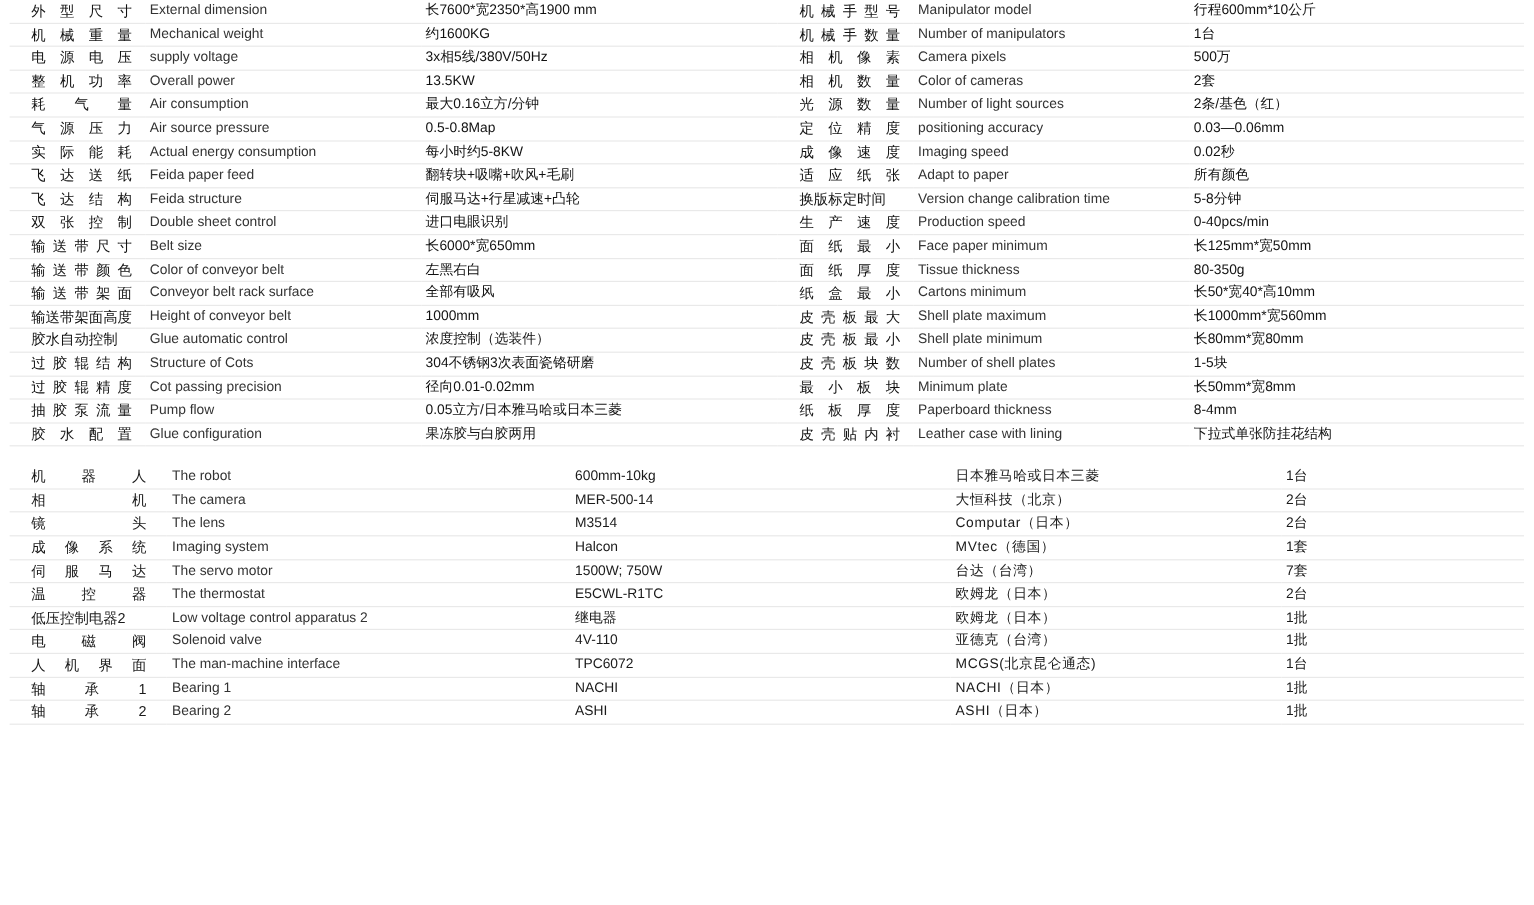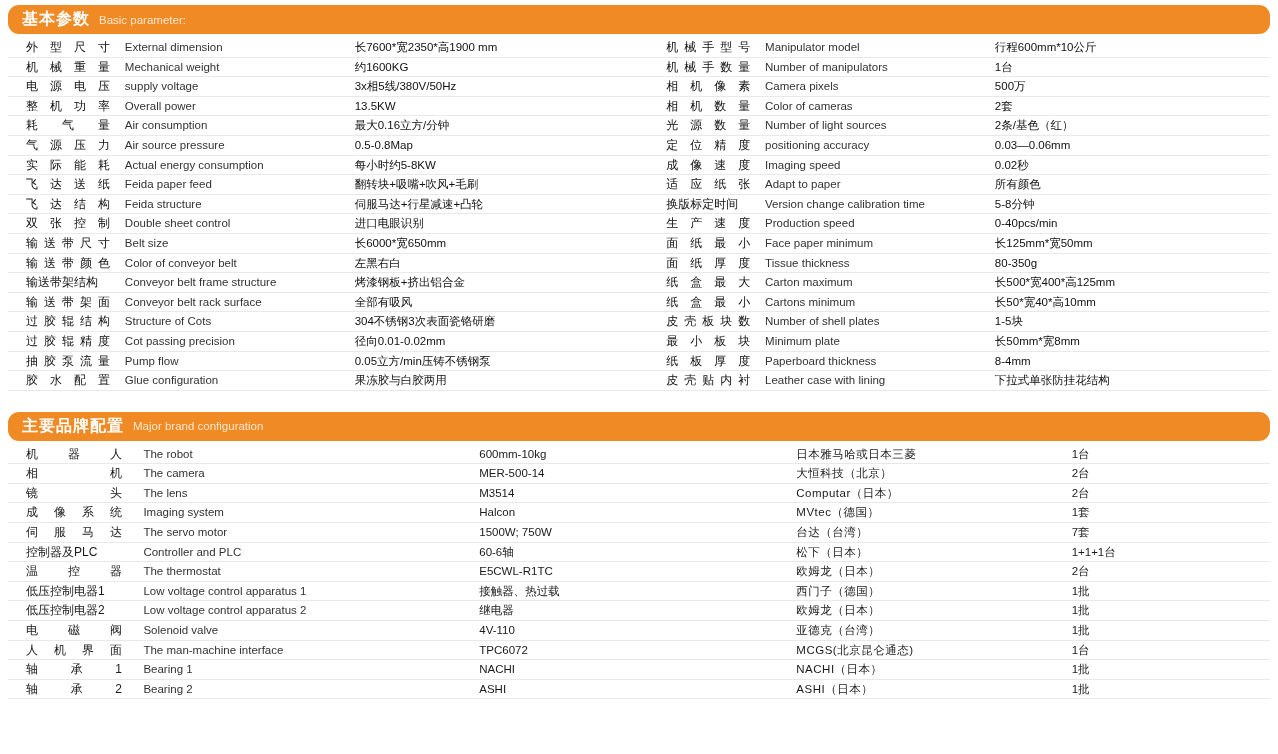--- a/index.html
+++ b/index.html
@@ -104,24 +104,20 @@
     justify-content: space-between;
     width: 96px;
   }
   .brandjust.full { justify-content: flex-start; }
 </style>
 </head>
 <body>
 
 <div class="page">
 
-  <div class="section-header">
-    <span class="cn">基本参数</span>
-    <span class="en">Basic parameter:</span>
-  </div>
 
   <table>
     <tbody id="basic-body">
         <tr>
           <td class="cn-label">
             <span class="just">
               <i style="font-style:normal">外</i>
               <i style="font-style:normal">型</i>
               <i style="font-style:normal">尺</i>
               <i style="font-style:normal">寸</i>
@@ -387,38 +383,20 @@
               <i style="font-style:normal">纸</i>
               <i style="font-style:normal">厚</i>
               <i style="font-style:normal">度</i>
             </span>
           </td>
           <td class="en-label">Tissue thickness</td>
           <td class="value">80-350g</td>
         </tr>
         <tr>
           <td class="cn-label">
-            <span class="just full">输送带架结构</span>
-          </td>
-          <td class="en-label">Conveyor belt frame structure</td>
-          <td class="value">烤漆钢板+挤出铝合金</td>
-          <td class="gap"></td>
-          <td class="cn-label">
-            <span class="just">
-              <i style="font-style:normal">纸</i>
-              <i style="font-style:normal">盒</i>
-              <i style="font-style:normal">最</i>
-              <i style="font-style:normal">大</i>
-            </span>
-          </td>
-          <td class="en-label">Carton maximum</td>
-          <td class="value">长500*宽400*高125mm</td>
-        </tr>
-        <tr>
-          <td class="cn-label">
             <span class="just">
               <i style="font-style:normal">输</i>
               <i style="font-style:normal">送</i>
               <i style="font-style:normal">带</i>
               <i style="font-style:normal">架</i>
               <i style="font-style:normal">面</i>
             </span>
           </td>
           <td class="en-label">Conveyor belt rack surface</td>
           <td class="value">全部有吸风</td>
@@ -429,20 +407,58 @@
               <i style="font-style:normal">盒</i>
               <i style="font-style:normal">最</i>
               <i style="font-style:normal">小</i>
             </span>
           </td>
           <td class="en-label">Cartons minimum</td>
           <td class="value">长50*宽40*高10mm</td>
         </tr>
         <tr>
           <td class="cn-label">
+            <span class="just full">输送带架面高度</span>
+          </td>
+          <td class="en-label">Height of conveyor belt</td>
+          <td class="value">1000mm</td>
+          <td class="gap"></td>
+          <td class="cn-label">
+            <span class="just">
+              <i style="font-style:normal">皮</i>
+              <i style="font-style:normal">壳</i>
+              <i style="font-style:normal">板</i>
+              <i style="font-style:normal">最</i>
+              <i style="font-style:normal">大</i>
+            </span>
+          </td>
+          <td class="en-label">Shell plate maximum</td>
+          <td class="value">长1000mm*宽560mm</td>
+        </tr>
+        <tr>
+          <td class="cn-label">
+            <span class="just full">胶水自动控制</span>
+          </td>
+          <td class="en-label">Glue automatic control</td>
+          <td class="value">浓度控制（选装件）</td>
+          <td class="gap"></td>
+          <td class="cn-label">
+            <span class="just">
+              <i style="font-style:normal">皮</i>
+              <i style="font-style:normal">壳</i>
+              <i style="font-style:normal">板</i>
+              <i style="font-style:normal">最</i>
+              <i style="font-style:normal">小</i>
+            </span>
+          </td>
+          <td class="en-label">Shell plate minimum</td>
+          <td class="value">长80mm*宽80mm</td>
+        </tr>
+        <tr>
+          <td class="cn-label">
             <span class="just">
               <i style="font-style:normal">过</i>
               <i style="font-style:normal">胶</i>
               <i style="font-style:normal">辊</i>
               <i style="font-style:normal">结</i>
               <i style="font-style:normal">构</i>
             </span>
           </td>
           <td class="en-label">Structure of Cots</td>
           <td class="value">304不锈钢3次表面瓷铬研磨</td>
@@ -487,21 +503,21 @@
           <td class="cn-label">
             <span class="just">
               <i style="font-style:normal">抽</i>
               <i style="font-style:normal">胶</i>
               <i style="font-style:normal">泵</i>
               <i style="font-style:normal">流</i>
               <i style="font-style:normal">量</i>
             </span>
           </td>
           <td class="en-label">Pump flow</td>
-          <td class="value">0.05立方/min压铸不锈钢泵</td>
+          <td class="value">0.05立方/日本雅马哈或日本三菱</td>
           <td class="gap"></td>
           <td class="cn-label">
             <span class="just">
               <i style="font-style:normal">纸</i>
               <i style="font-style:normal">板</i>
               <i style="font-style:normal">厚</i>
               <i style="font-style:normal">度</i>
             </span>
           </td>
           <td class="en-label">Paperboard thickness</td>
@@ -529,24 +545,20 @@
             </span>
           </td>
           <td class="en-label">Leather case with lining</td>
           <td class="value">下拉式单张防挂花结构</td>
         </tr>
       </tbody>
   </table>
 
   <div class="spacer"></div>
 
-  <div class="section-header">
-    <span class="cn">主要品牌配置</span>
-    <span class="en">Major brand configuration</span>
-  </div>
 
   <table>
     <tbody id="brand-body">
         <tr>
           <td class="brand-cn">
             <span class="brandjust">
               <i style="font-style:normal">机</i>
               <i style="font-style:normal">器</i>
               <i style="font-style:normal">人</i>
             </span>
@@ -603,51 +615,33 @@
               <i style="font-style:normal">达</i>
             </span>
           </td>
           <td class="brand-en">The servo motor</td>
           <td class="brand-model">1500W; 750W</td>
           <td class="brand-maker">台达（台湾）</td>
           <td class="brand-qty">7套</td>
         </tr>
         <tr>
           <td class="brand-cn">
-            <span class="brandjust full">控制器及PLC</span>
-          </td>
-          <td class="brand-en">Controller and PLC</td>
-          <td class="brand-model">60-6轴</td>
-          <td class="brand-maker">松下（日本）</td>
-          <td class="brand-qty">1+1+1台</td>
-        </tr>
-        <tr>
-          <td class="brand-cn">
             <span class="brandjust">
               <i style="font-style:normal">温</i>
               <i style="font-style:normal">控</i>
               <i style="font-style:normal">器</i>
             </span>
           </td>
           <td class="brand-en">The thermostat</td>
           <td class="brand-model">E5CWL-R1TC</td>
           <td class="brand-maker">欧姆龙（日本）</td>
           <td class="brand-qty">2台</td>
         </tr>
         <tr>
           <td class="brand-cn">
-            <span class="brandjust full">低压控制电器1</span>
-          </td>
-          <td class="brand-en">Low voltage control apparatus 1</td>
-          <td class="brand-model">接触器、热过载</td>
-          <td class="brand-maker">西门子（德国）</td>
-          <td class="brand-qty">1批</td>
-        </tr>
-        <tr>
-          <td class="brand-cn">
             <span class="brandjust full">低压控制电器2</span>
           </td>
           <td class="brand-en">Low voltage control apparatus 2</td>
           <td class="brand-model">继电器</td>
           <td class="brand-maker">欧姆龙（日本）</td>
           <td class="brand-qty">1批</td>
         </tr>
         <tr>
           <td class="brand-cn">
             <span class="brandjust">

